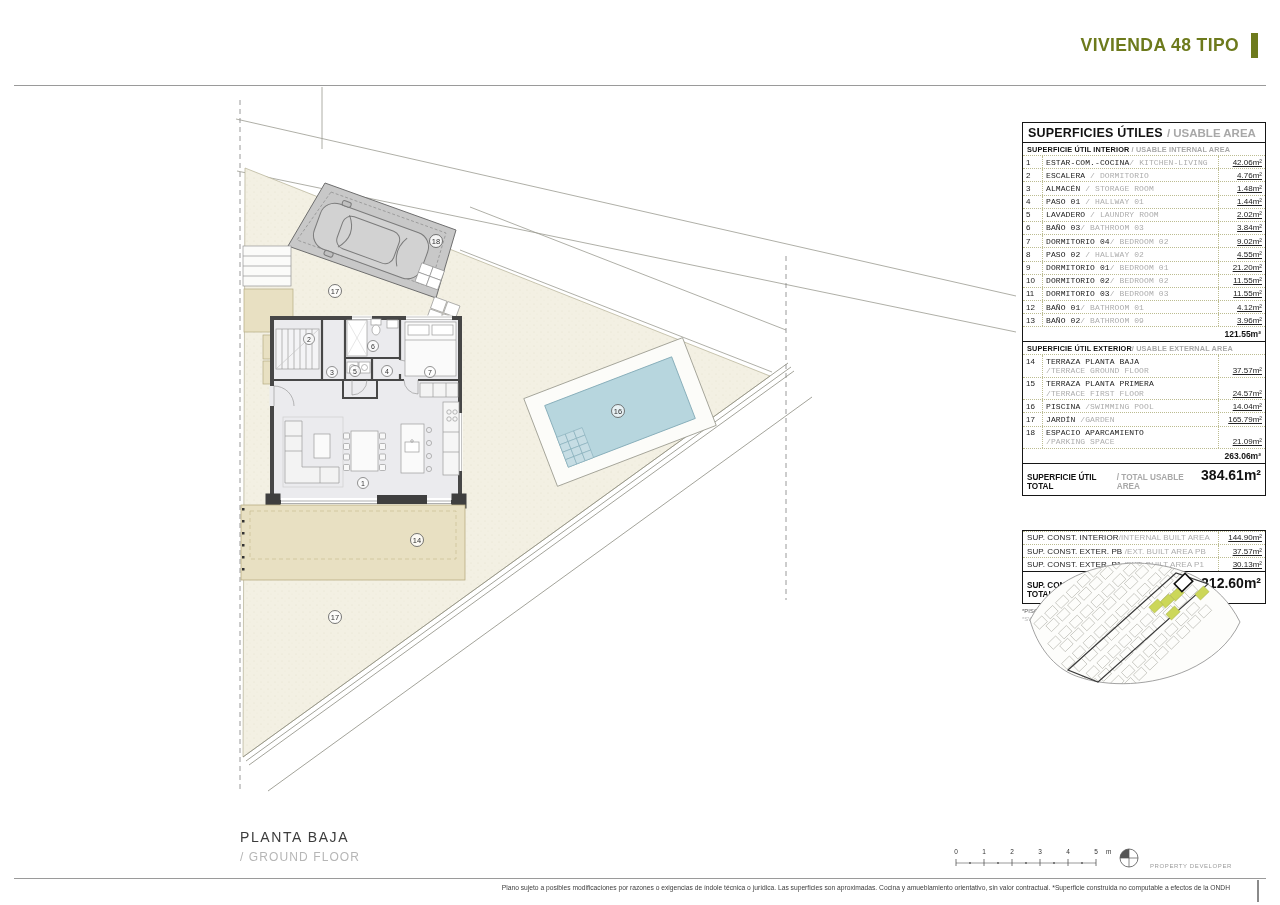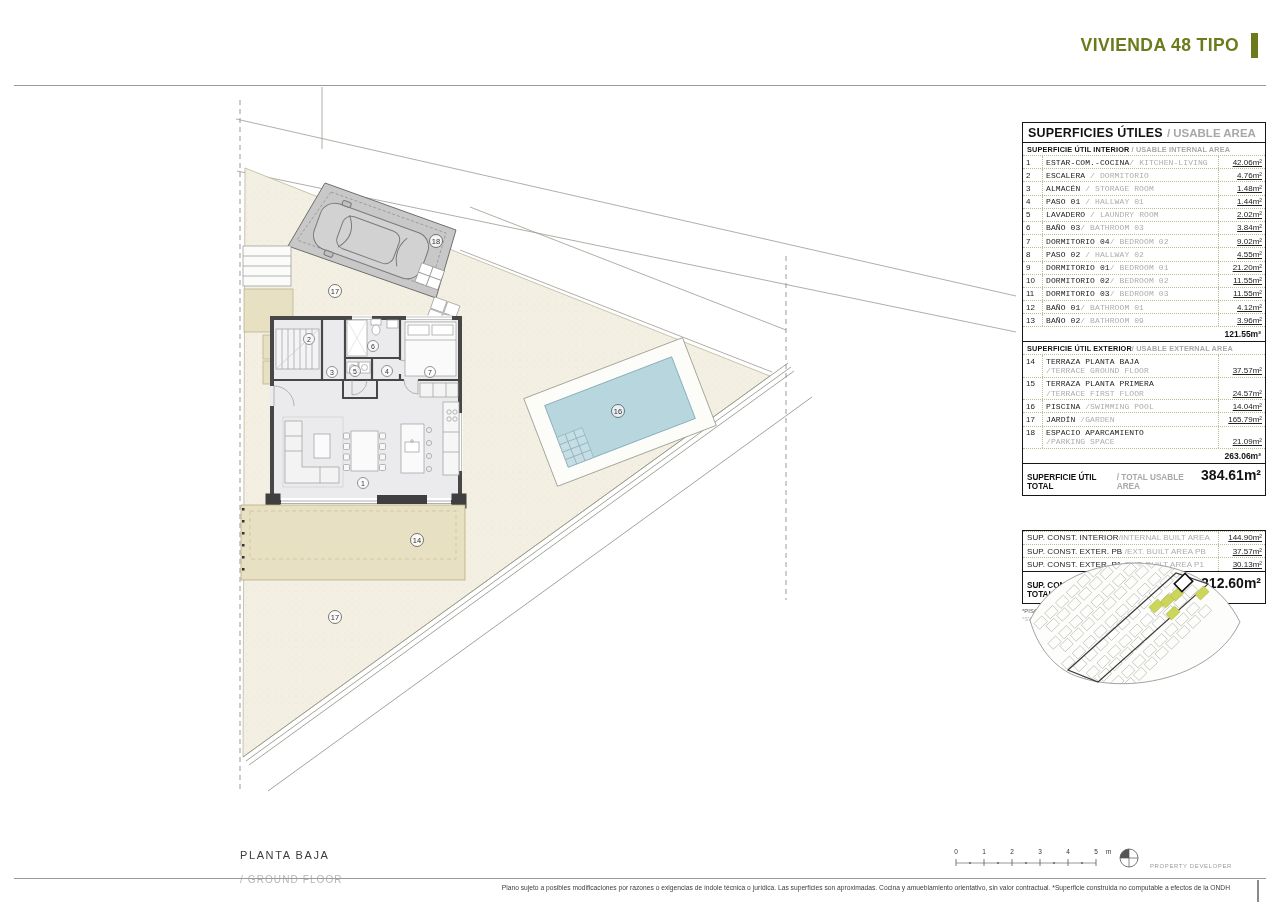--- a/index.html
+++ b/index.html
@@ -6,22 +6,22 @@
   .sheet{position:relative;width:1280px;height:905px;background:#ffffff;overflow:hidden;
          font-family:"Liberation Sans", sans-serif;margin:0 auto;}
   .rule{position:absolute;left:14px;right:14px;border-top:1px solid #9a9a9a;}
   .rule.top{top:85px;}
   .rule.bottom{top:878px;}
   .titlebar{position:absolute;top:33px;right:22px;display:flex;align-items:center;gap:12px;}
   .title{font-size:17.5px;font-weight:bold;color:var(--accent,#6d7a1c);letter-spacing:.4px;}
   .tbar{width:7px;height:25px;background:var(--accent,#6d7a1c);}
   .plan{position:absolute;left:0;top:0;}
   .caption{position:absolute;left:240px;top:829px;}
-  .caption .es{font-size:11px;color:#3c3c3c;letter-spacing:1.6px;margin-top:20px;}
-  .caption .en{font-size:10px;color:#b6b6b6;letter-spacing:1.1px;margin-top:13px;}
+  .caption .es{font-size:14px;color:#3c3c3c;letter-spacing:1.6px;}
+  .caption .en{font-size:12px;color:#b6b6b6;letter-spacing:1.1px;margin-top:5px;}
   .dev{position:absolute;left:1150px;top:863px;font-size:6px;color:#9c9c9c;letter-spacing:.6px;}
   .disc{position:absolute;right:50px;top:884px;font-size:6.7px;color:#3d3d3d;white-space:nowrap;}
   .fbar{position:absolute;left:1257px;top:880px;width:2px;height:22px;background:#8a8a8a;}
 
   .tables{position:absolute;left:1022px;top:122px;width:244px;}
   .tbl{border:1px solid #161616;background:#fff;}
   .tbl2{margin-top:34px;}
   .hd{display:flex;align-items:baseline;gap:4px;padding:3px 5px 2px;border-bottom:1.5px solid #161616;font-weight:bold;}
   .hd .es{font-size:12.5px;color:#111;letter-spacing:.2px;}
   .hd .en{font-size:11.5px;color:#a8a8a8;}

